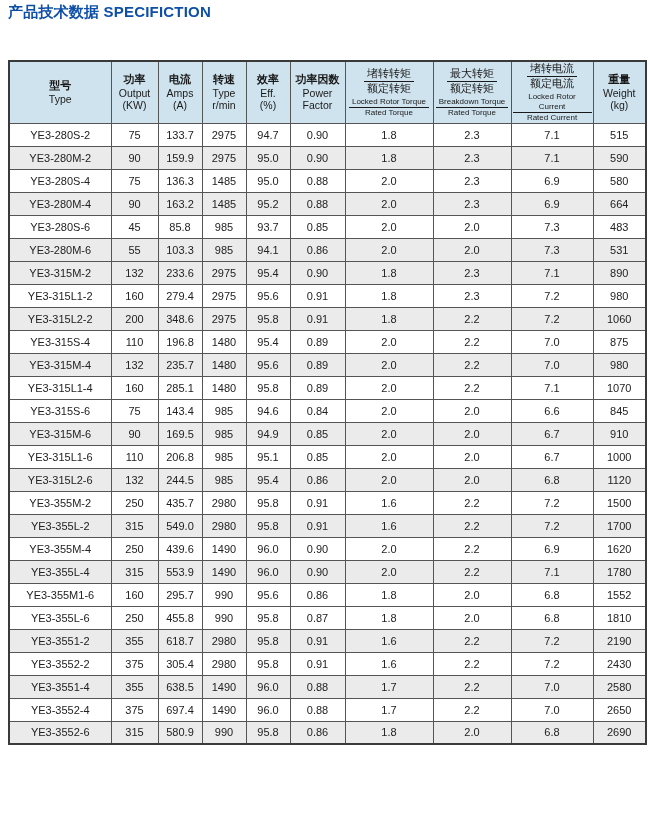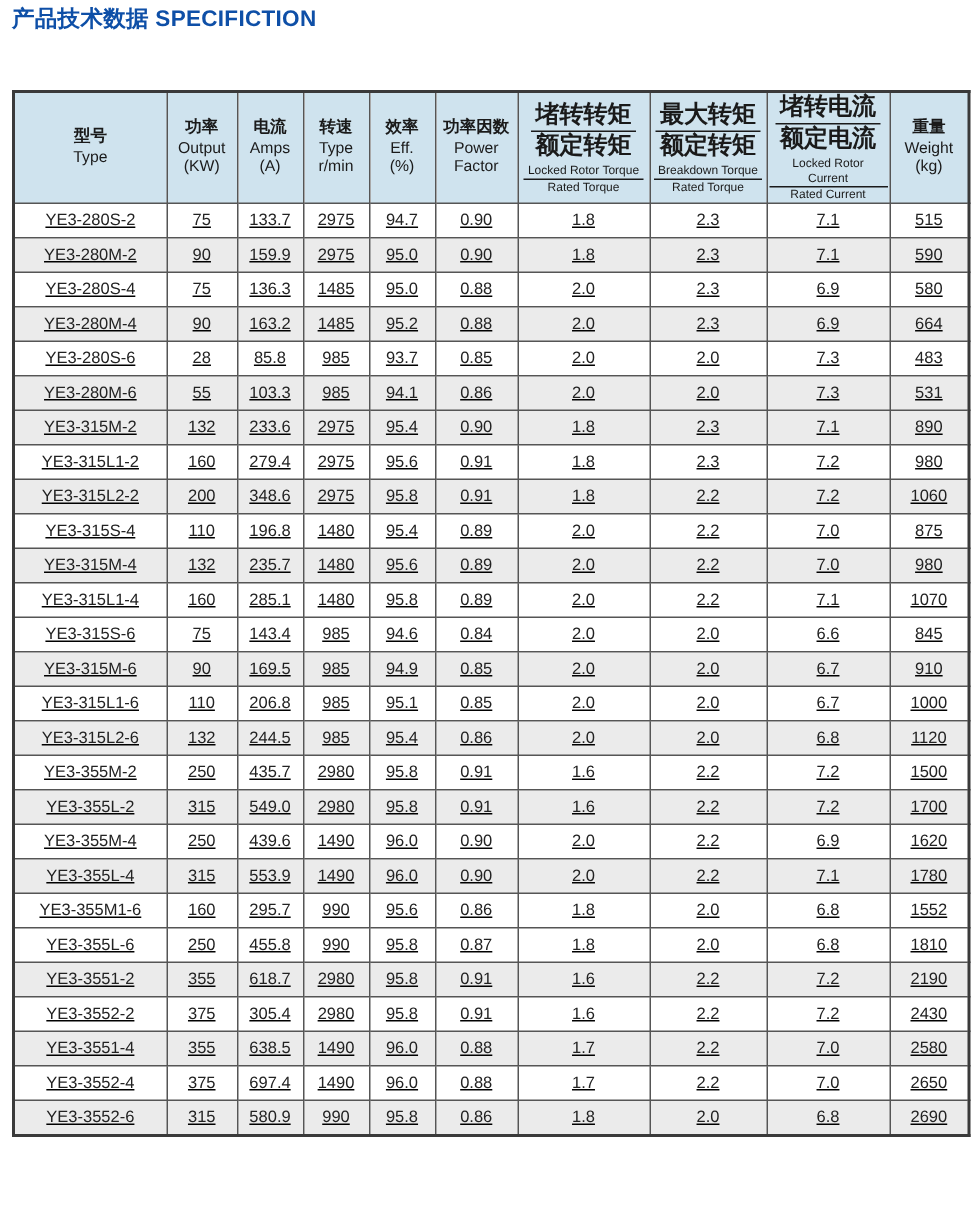--- a/index.html
+++ b/index.html
@@ -63,34 +63,33 @@
     display: flex;
     flex-direction: column;
     align-items: center;
     line-height: 1.25;
   }
   .frac .num {
     border-bottom: 1px solid #1a1a1a;
     padding: 0 3px 0px 3px;
   }
   .frac-zh {
-    font-size: 16px;
-    font-weight: bold;
+    font-size: 11px;
+    font-weight: normal;
     color: #1a1a1a;
     margin-bottom: 1px;
   }
   .frac-en {
     font-size: 8px;
     color: #1a1a1a;
     margin-top: 1px;
   }
   tbody tr {
     height: 23px;
     background: #ffffff;
-    text-decoration: underline;
   }
   tbody tr.alt {
     background: var(--row-alt-bg, #ebebeb);
   }
   tbody td {
     font-size: 11px;
     color: #222222;
   }
 </style>
 </head>
@@ -224,21 +223,21 @@
           <td>1485</td>
           <td>95.2</td>
           <td>0.88</td>
           <td>2.0</td>
           <td>2.3</td>
           <td>6.9</td>
           <td>664</td>
         </tr>
         <tr>
           <td>YE3-280S-6</td>
-          <td>28</td>
+          <td>45</td>
           <td>85.8</td>
           <td>985</td>
           <td>93.7</td>
           <td>0.85</td>
           <td>2.0</td>
           <td>2.0</td>
           <td>7.3</td>
           <td>483</td>
         </tr>
         <tr class="alt">

